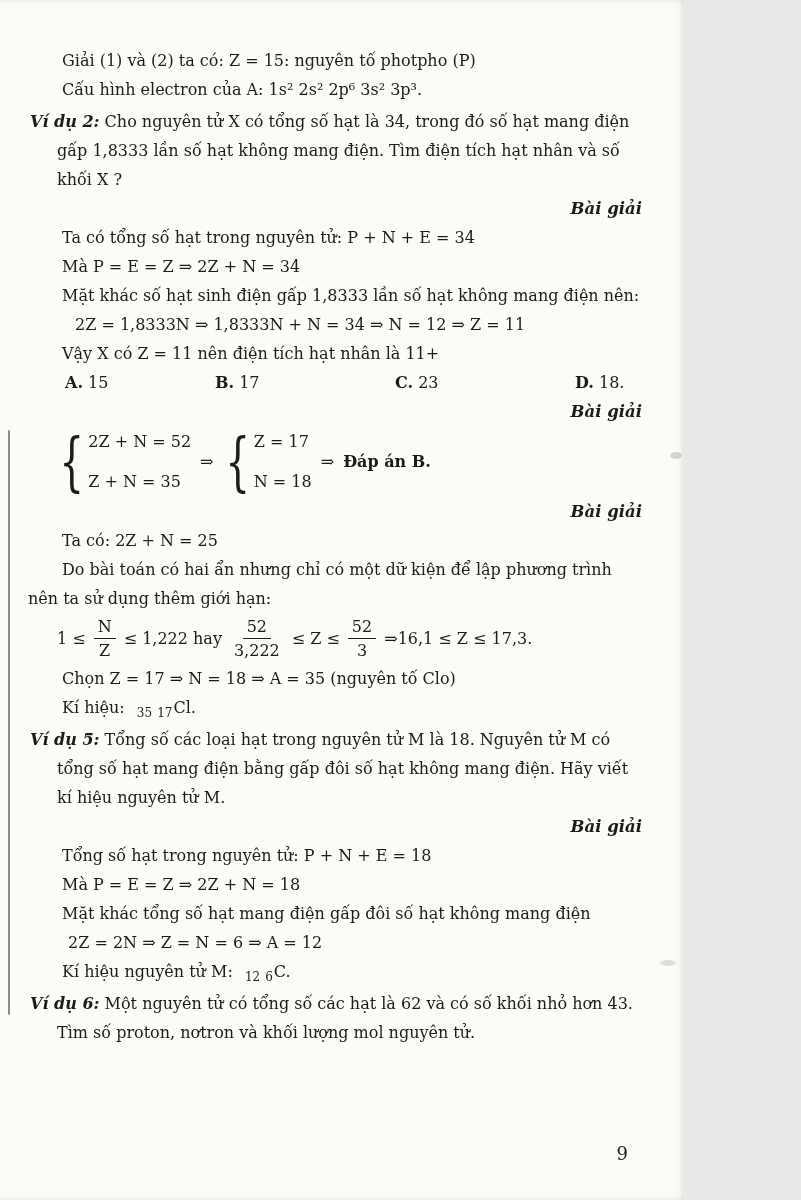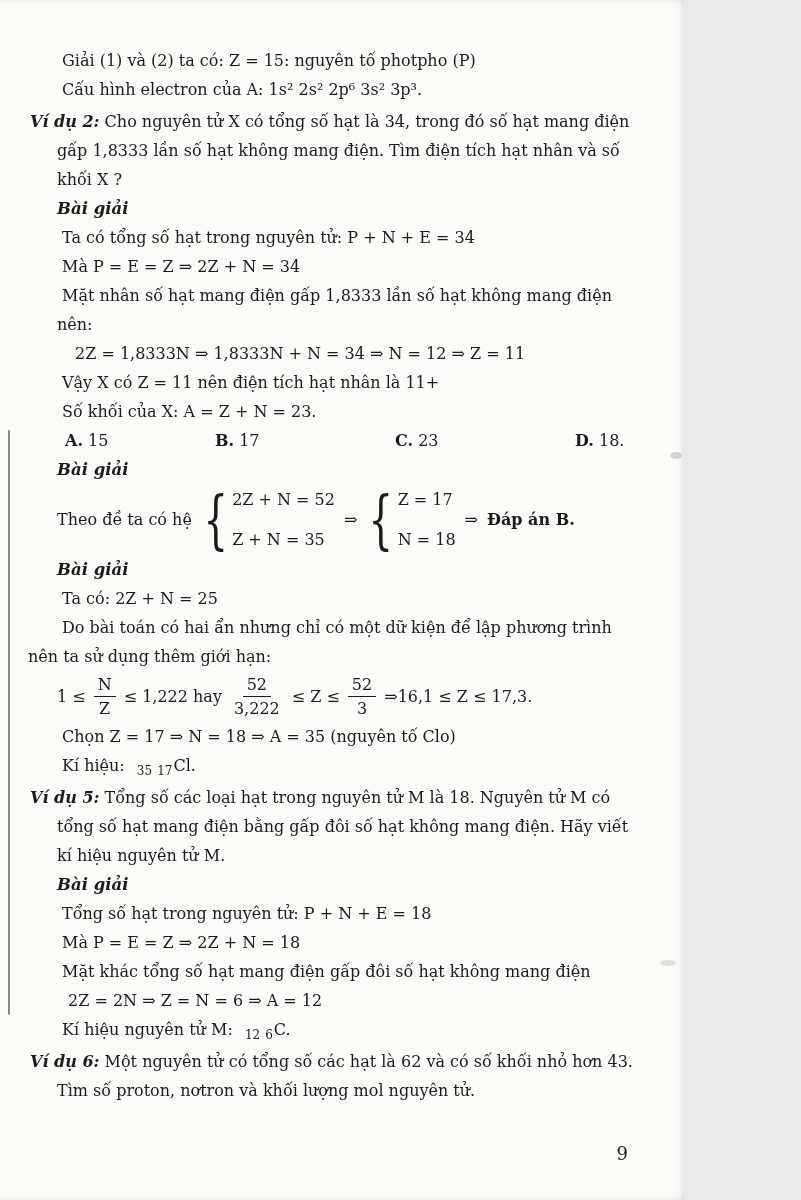--- a/index.html
+++ b/index.html
@@ -12,21 +12,21 @@
                inset 0 -5px 8px -6px rgba(0,0,0,.08);
     font-family:"DejaVu Serif",serif;font-size:16px;line-height:29px;color:#1b1b1b;
     padding:46px 42px 0 57px;overflow:hidden;
   }
   p{margin:0;}
   .indent{text-indent:5px;}
   .eq1{text-indent:18px;}
   .eq2{text-indent:11px;}
   .example{margin-left:-27px;padding-left:27px;text-indent:-27px;margin-top:3px;}
   .lbl{font-weight:bold;font-style:italic;}
-  .heading{text-align:left;font-weight:bold;font-style:italic;font-size:16.5px;}
+  .heading{text-align:right;font-weight:bold;font-style:italic;font-size:16.5px;}
   .source{text-align:right;font-style:italic;}
   .outdent{margin-left:-29px;text-indent:34px;}
 
   .options{display:flex;}
   .opt{white-space:nowrap;}
   .opt .k{font-weight:bold;}
   .opt1{margin-left:8px;width:150px;}
   .opt2{width:180px;}
   .opt3{width:180px;}
 
@@ -64,34 +64,32 @@
   <p class="indent">Giải (1) và (2) ta có: Z = 15: nguyên tố photpho (P)</p>
   <p class="indent">Cấu hình electron của A: 1s² 2s² 2p⁶ 3s² 3p³.</p>
 
   <p class="example">
     <span class="lbl">Ví dụ 2:</span>
     <span>Cho nguyên tử X có tổng số hạt là 34, trong đó số hạt mang điện gấp 1,8333 lần số hạt không mang điện. Tìm điện tích hạt nhân và số khối X ?</span>
   </p>
   <p class="heading">Bài giải</p>
   <p class="indent">Ta có tổng số hạt trong nguyên tử: P + N + E = 34</p>
   <p class="indent">Mà P = E = Z ⇒ 2Z + N = 34</p>
-  <p class="indent">Mặt nhân số hạt mang điện gấp 1,8333 lần số hạt không mang điện nên:</p>
+  <p class="indent">Mặt khác số hạt sinh điện gấp 1,8333 lần số hạt không mang điện nên:</p>
   <p class="eq1">2Z = 1,8333N ⇒ 1,8333N + N = 34 ⇒ N = 12 ⇒ Z = 11</p>
   <p class="indent">Vậy X có Z = 11 nên điện tích hạt nhân là 11+</p>
-  <p class="indent">Số khối của X: A = Z + N = 23.</p>
 
   <div class="options">
     <span class="opt opt1"><span class="k">A.</span> <span>15</span></span>
     <span class="opt opt2"><span class="k">B.</span> <span>17</span></span>
     <span class="opt opt3"><span class="k">C.</span> <span>23</span></span>
     <span class="opt"><span class="k">D.</span> <span>18.</span></span>
   </div>
   <p class="heading">Bài giải</p>
   <div class="sysline">
-    <span>Theo đề ta có hệ</span>
     <span class="sys">
       <span class="brace">{</span>
       <span class="stack">
         <span>2Z + N = 52</span>
         <span>Z + N = 35</span>
       </span>
     </span>
     <span>⇒</span>
     <span class="sys">
       <span class="brace">{</span>

